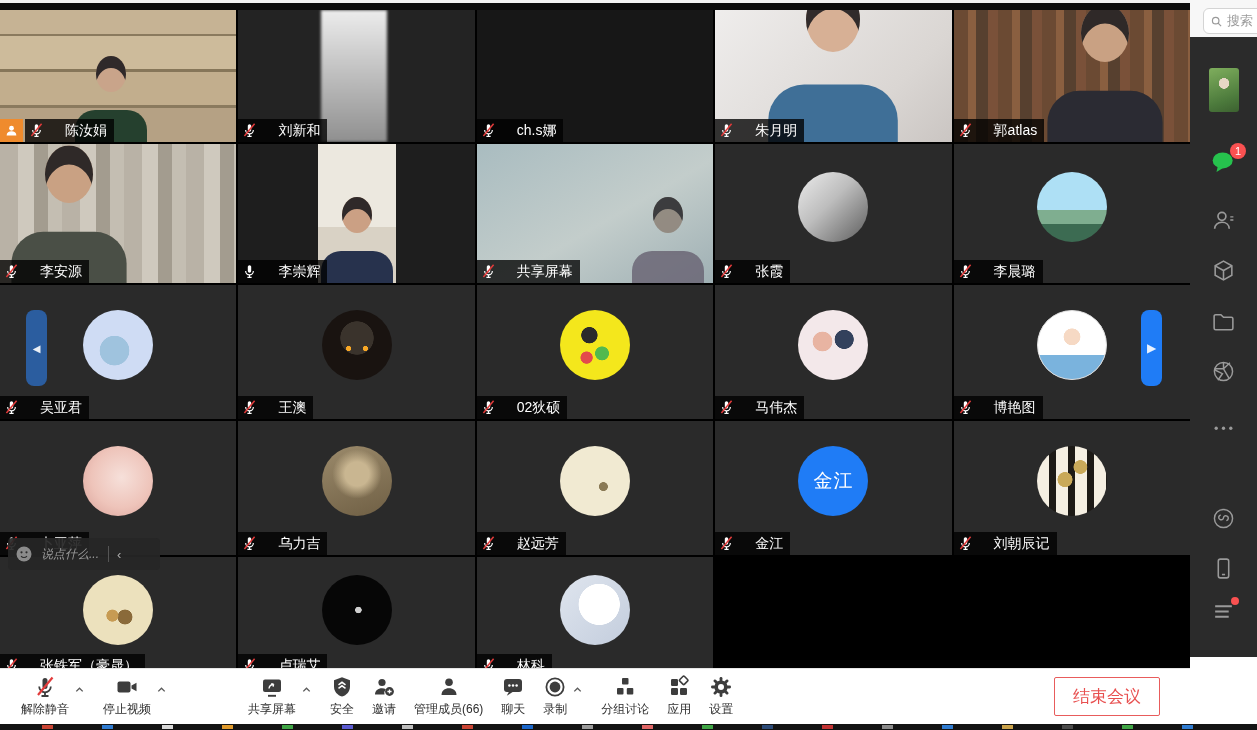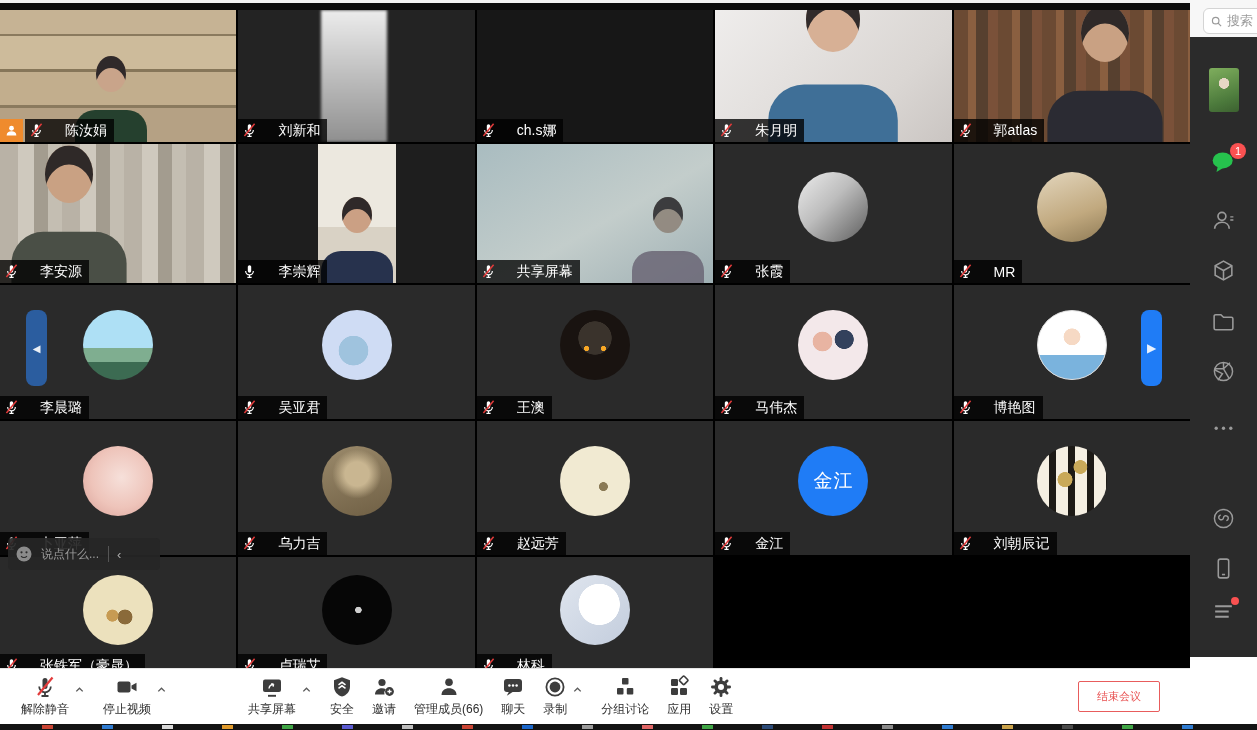--- a/index.html
+++ b/index.html
@@ -78,37 +78,37 @@
   
   .paddle { position:absolute; width:21px; height:76px; border:none; cursor:pointer;
     color:rgba(255,255,255,.9); font-size:10px; z-index:4; display:flex; align-items:center; justify-content:center; }
   .paddle.left { left:26px; top:310px; background:#2b5d9f; border-radius:8px; }
   .paddle.right { left:1141px; top:310px; background:#1f7cf6; border-radius:8px; font-size:12px; }
 
   
   .chatbar { position:absolute; left:8px; top:538px; width:152px; height:32px; z-index:5;
     background:rgba(38,38,38,.93); border-radius:4px; display:flex; align-items:center; padding:0 6px; }
   .chatbar .emoji { width:20px; height:20px; margin-right:7px; flex:0 0 auto; }
-  .chatbar .ph { color:#9a9a9a; font-size:12px; white-space:nowrap; }
+  .chatbar .ph { color:#9a9a9a; font-size:12px; white-space:nowrap;font-style:italic; }
   .chatbar .div { width:1px; height:16px; background:#555; margin:0 8px 0 9px; }
   .chatbar .collapse { color:#aaa; font-size:13px; line-height:1; cursor:pointer; }
 
   
   .toolbar { position:absolute; left:0; top:668px; width:1190px; height:56px; background:#fff;
     border-top:1px solid #e6e6e6; display:flex; align-items:center; padding:0 12px; z-index:6; }
   .tb-wrap { display:flex; align-items:center; margin:0 9px; }
   .tb-wrap.group-gap { margin-left:72px; }
   .tb-item { display:flex; flex-direction:column; align-items:center; cursor:pointer; }
   .tb-icon { height:24px; display:flex; align-items:center; }
   .tb-icon svg { width:24px; height:24px; }
   .tb-label { font-size:12px; color:#2e2e2e; margin-top:2px; white-space:nowrap; }
   .chev { margin-left:5px; margin-top:-16px; cursor:pointer; }
   .chev svg { width:11px; height:8px; }
   .end-btn { margin-left:auto; margin-right:18px; background:#fff; border:1px solid #e85c5c;
-    color:#e85050; font-size:11px; padding:7px 18px; border-radius:2px; cursor:pointer;
+    color:#e85050; font-size:17px; padding:7px 18px; border-radius:2px; cursor:pointer;
     font-family:inherit; }
 
   
   .sidebar { position:absolute; left:1190px; top:0; width:67px; height:724px; background:#fff; overflow:hidden; }
   .search-area { position:absolute; left:0; top:0; width:81px; height:37px; background:#f7f7f7; overflow:hidden; }
   .search-box { position:absolute; left:13px; top:8px; width:80px; height:26px; background:#fff;
     border:1px solid #d4d4d4; border-radius:6px; display:flex; align-items:center; padding-left:6px; gap:4px;
     color:#999; font-size:13px; }
   .search-box svg { width:13px; height:13px; flex:0 0 auto; }
   .dark-strip { position:absolute; left:0; top:37px; width:67px; height:620px; background:#2b2b2b; }
@@ -278,36 +278,20 @@
     <path d="M5.5 9.5a4.5 4.5 0 0 0 9 0" fill="none" stroke="#fff" stroke-width="1.4"></path>
     <path d="M10 14v2.5M7.5 16.8h5" stroke="#fff" stroke-width="1.4" fill="none"></path>
     <path d="M4 16.5L16 2" stroke="#e23b3b" stroke-width="1.8"></path>
   </svg>
               <span class="pname">张霞</span>
             </span>
           </div>
         </div>
         <div class="tile">
           <div class="avatar-wrap">
-            <div class="avatar a-painting"></div>
-          </div>
-          <div class="label-row">
-            <span class="name-tag">
-              <svg class="mic" viewBox="0 0 20 20">
-    <rect x="8" y="2.5" width="4" height="9" rx="2" fill="#fff"></rect>
-    <path d="M5.5 9.5a4.5 4.5 0 0 0 9 0" fill="none" stroke="#fff" stroke-width="1.4"></path>
-    <path d="M10 14v2.5M7.5 16.8h5" stroke="#fff" stroke-width="1.4" fill="none"></path>
-    <path d="M4 16.5L16 2" stroke="#e23b3b" stroke-width="1.8"></path>
-  </svg>
-              <span class="pname">MR</span>
-            </span>
-          </div>
-        </div>
-        <div class="tile">
-          <div class="avatar-wrap">
             <div class="avatar a-sea"></div>
           </div>
           <div class="label-row">
             <span class="name-tag">
               <svg class="mic" viewBox="0 0 20 20">
     <rect x="8" y="2.5" width="4" height="9" rx="2" fill="#fff"></rect>
     <path d="M5.5 9.5a4.5 4.5 0 0 0 9 0" fill="none" stroke="#fff" stroke-width="1.4"></path>
     <path d="M10 14v2.5M7.5 16.8h5" stroke="#fff" stroke-width="1.4" fill="none"></path>
     <path d="M4 16.5L16 2" stroke="#e23b3b" stroke-width="1.8"></path>
   </svg>
@@ -337,20 +321,36 @@
           </div>
           <div class="label-row">
             <span class="name-tag">
               <svg class="mic" viewBox="0 0 20 20">
     <rect x="8" y="2.5" width="4" height="9" rx="2" fill="#fff"></rect>
     <path d="M5.5 9.5a4.5 4.5 0 0 0 9 0" fill="none" stroke="#fff" stroke-width="1.4"></path>
     <path d="M10 14v2.5M7.5 16.8h5" stroke="#fff" stroke-width="1.4" fill="none"></path>
     <path d="M4 16.5L16 2" stroke="#e23b3b" stroke-width="1.8"></path>
   </svg>
               <span class="pname">王澳</span>
+            </span>
+          </div>
+        </div>
+        <div class="tile">
+          <div class="avatar-wrap">
+            <div class="avatar a-yellow"></div>
+          </div>
+          <div class="label-row">
+            <span class="name-tag">
+              <svg class="mic" viewBox="0 0 20 20">
+    <rect x="8" y="2.5" width="4" height="9" rx="2" fill="#fff"></rect>
+    <path d="M5.5 9.5a4.5 4.5 0 0 0 9 0" fill="none" stroke="#fff" stroke-width="1.4"></path>
+    <path d="M10 14v2.5M7.5 16.8h5" stroke="#fff" stroke-width="1.4" fill="none"></path>
+    <path d="M4 16.5L16 2" stroke="#e23b3b" stroke-width="1.8"></path>
+  </svg>
+              <span class="pname">02狄硕</span>
             </span>
           </div>
         </div>
         <div class="tile">
           <div class="avatar-wrap">
             <div class="avatar a-cartoon"></div>
           </div>
           <div class="label-row">
             <span class="name-tag">
               <svg class="mic" viewBox="0 0 20 20">

